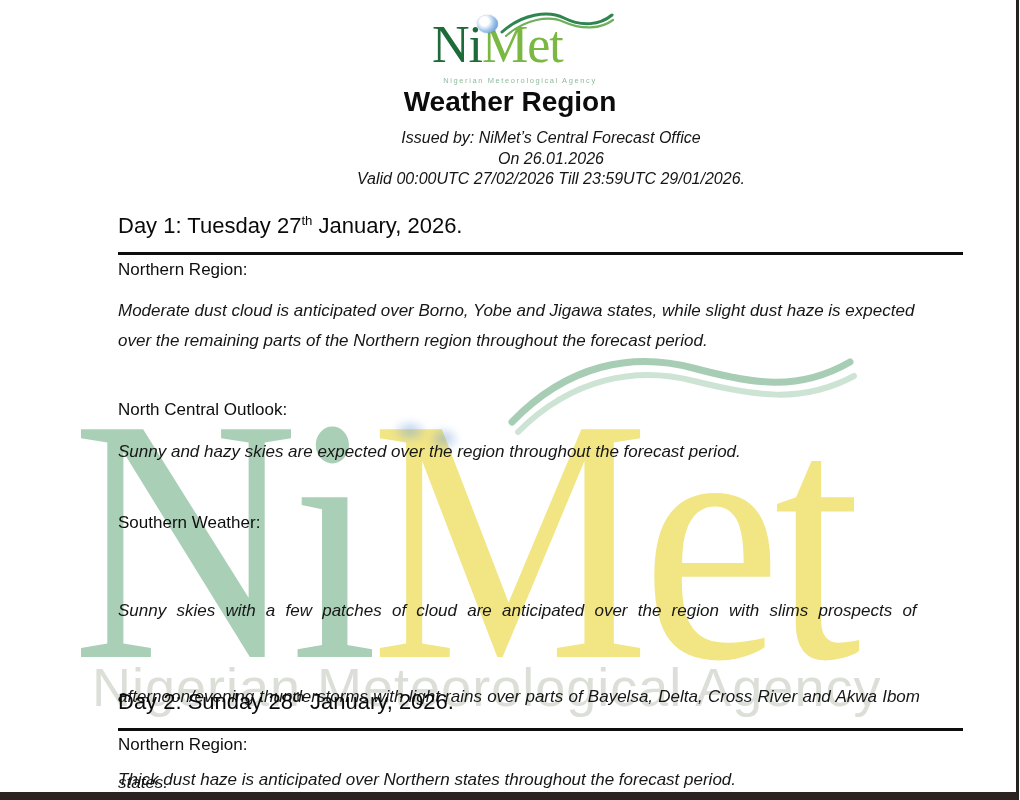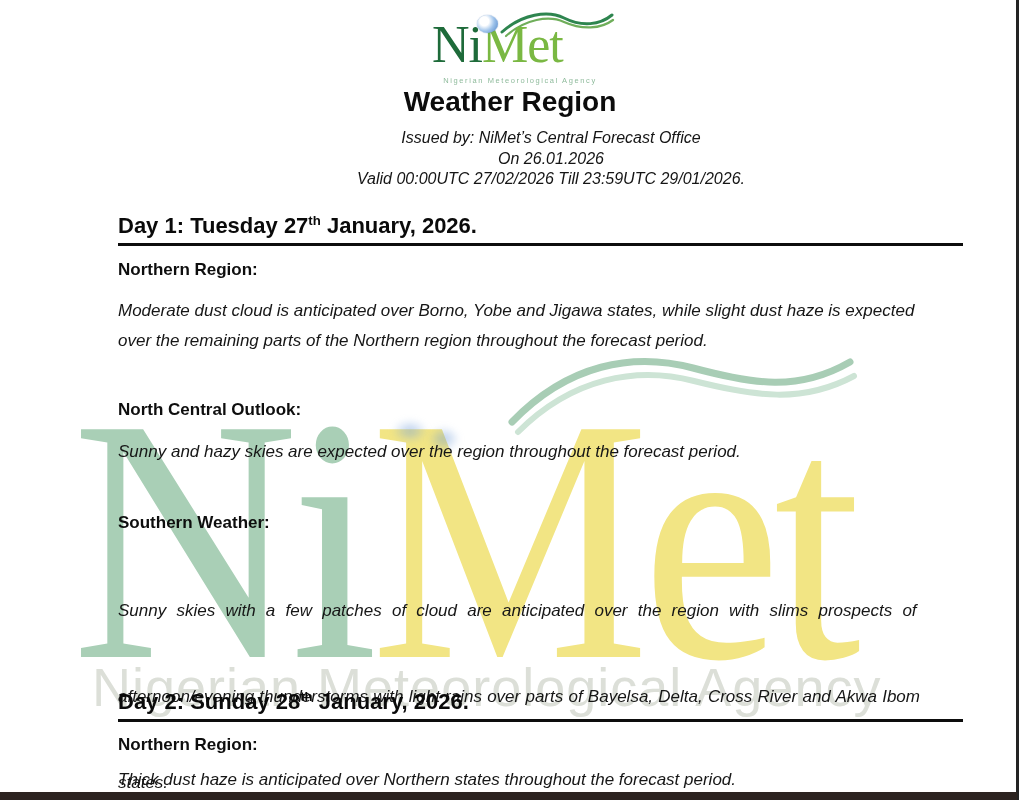--- a/index.html
+++ b/index.html
@@ -41,30 +41,30 @@
   
   .title{position:absolute;left:0;top:86px;width:100%;text-align:center;
          font-size:28px;font-weight:bold;color:#0c0c0c;}
   .issue-line{position:absolute;left:0;width:100%;text-align:center;font-style:italic;
               font-size:16px;color:#151515;margin-left:41px;}
   .issue-1{top:129px;}
   .issue-2{top:150px;text-align:center;}
   .issue-3{top:170px;}
 
   
-  .day-heading{position:absolute;left:118px;width:845px;font-size:22px;font-weight:bold;
-               color:#0a0a0a;padding-bottom:4px;border-bottom:3px solid #0d0d0d;
+  .day-heading{position:absolute;left:118px;width:845px;font-size:22px;font-weight:normal;
+               color:#0a0a0a;padding-bottom:13px;border-bottom:3px solid #0d0d0d;
                text-decoration:underline;text-decoration-thickness:2px;text-underline-offset:6px;
                text-decoration-color:transparent;}
   .day-1{top:213px;}
   .day-2{top:689px;}
   .day-heading sup{font-size:60%;}
 
   
-  .region{position:absolute;left:118px;font-size:17px;font-weight:bold;color:#0e0e0e;}
+  .region{position:absolute;left:118px;font-size:17px;font-weight:normal;color:#0e0e0e;}
   .region-1{top:260px;}
   .region-2{top:400px;}
   .region-3{top:513px;}
   .region-4{top:735px;}
 
   .para{position:absolute;left:118px;width:846px;font-size:17px;font-style:italic;
         color:#161616;white-space:pre-line;}
   .para-1{top:296px;line-height:30px;}
   .para-2{top:437px;line-height:30px;}
   .para-3{top:546px;line-height:43px;}

